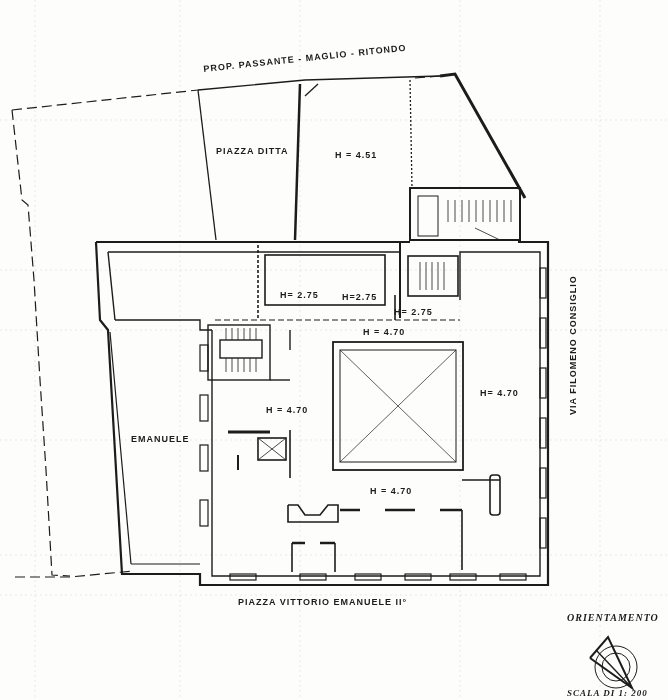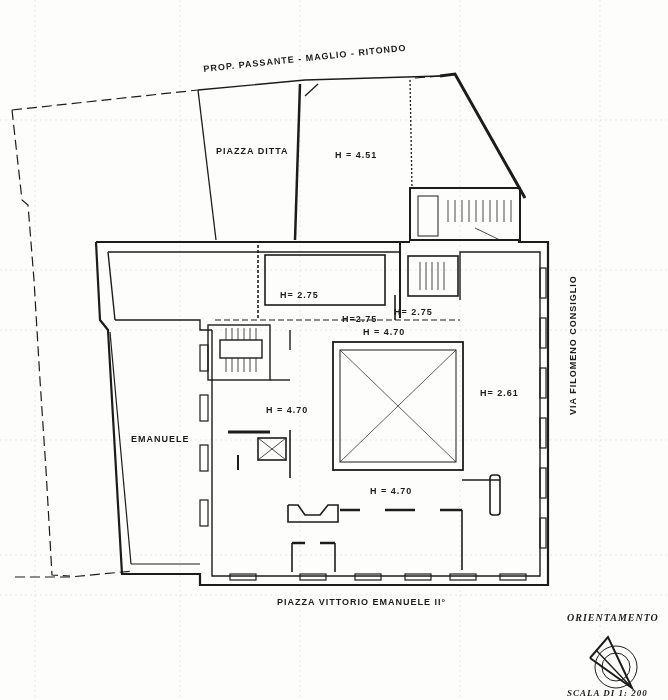--- a/index.html
+++ b/index.html
@@ -176,28 +176,28 @@
       <polyline points="590,658 608,637 632,688 590,658" stroke-width="2"></polyline>
       <line x1="596" y1="650" x2="632" y2="688" stroke-width="1.4"></line>
     </g>
   </svg>
 
   <div class="lbl" style="left:203px;top:64px;transform:rotate(-6deg);transform-origin:left top;">PROP.   PASSANTE - MAGLIO - RITONDO</div>
 
   <div class="lbl" style="left:216px;top:146px;">PIAZZA  DITTA</div>
   <div class="lbl" style="left:335px;top:150px;">H = 4.51</div>
   <div class="lbl" style="left:280px;top:290px;">H= 2.75</div>
-  <div class="lbl" style="left:342px;top:314px;">H=2.75</div>
+  <div class="lbl" style="left:342px;top:292px;">H=2.75</div>
   <div class="lbl" style="left:394px;top:307px;">H=  2.75</div>
   <div class="lbl" style="left:363px;top:327px;">H = 4.70</div>
-  <div class="lbl" style="left:480px;top:388px;">H= 2.61</div>
+  <div class="lbl" style="left:480px;top:388px;">H= 4.70</div>
   <div class="lbl" style="left:266px;top:405px;">H = 4.70</div>
   <div class="lbl" style="left:370px;top:486px;">H = 4.70</div>
   <div class="lbl" style="left:131px;top:434px;">EMANUELE</div>
 
   <div class="lbl" style="left:568px;top:415px;transform:rotate(-90deg);transform-origin:left top;">VIA   FILOMENO   CONSIGLIO</div>
 
-  <div class="lbl" style="left:238px;top:597px;margin-left:39px;">PIAZZA    VITTORIO    EMANUELE    II°</div>
+  <div class="lbl" style="left:238px;top:597px;">PIAZZA    VITTORIO    EMANUELE    II°</div>
 
 
   <div class="lbl serif-it" style="left:567px;top:612px;">ORIENTAMENTO</div>
   <div class="lbl serif-it" style="left:567px;top:688px;font-size:9px;">SCALA DI 1: 200</div>
 </div>
 
 </body></html>

